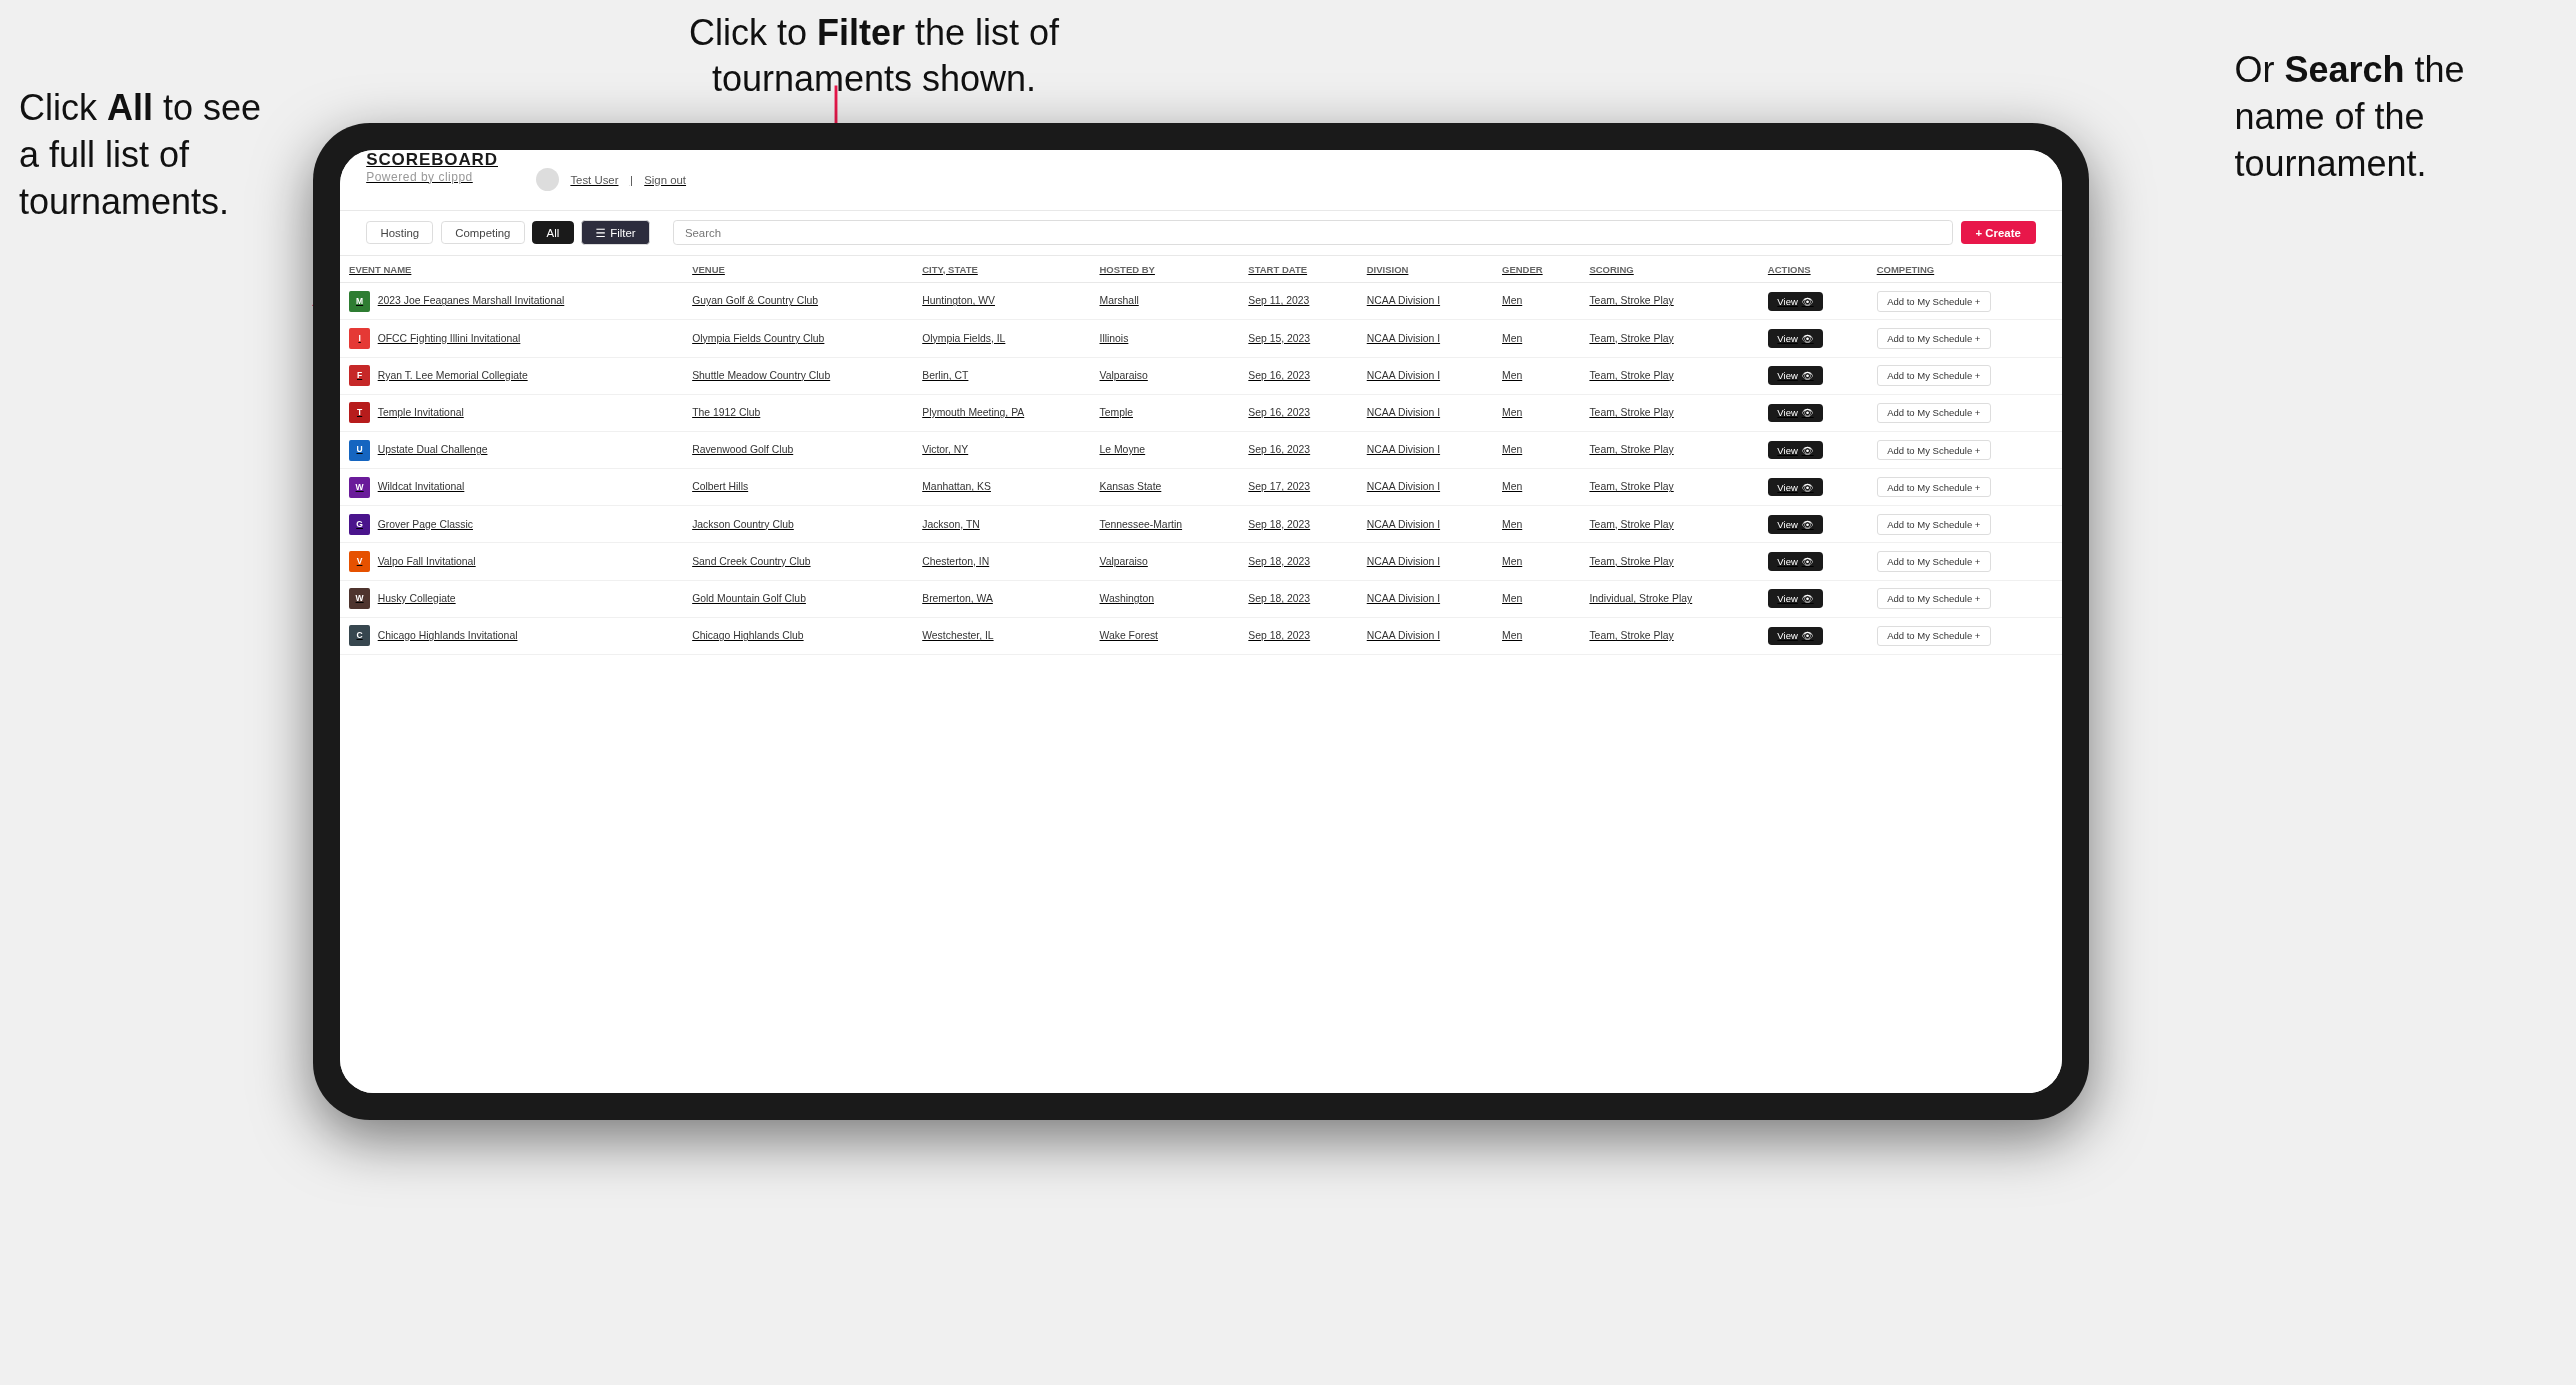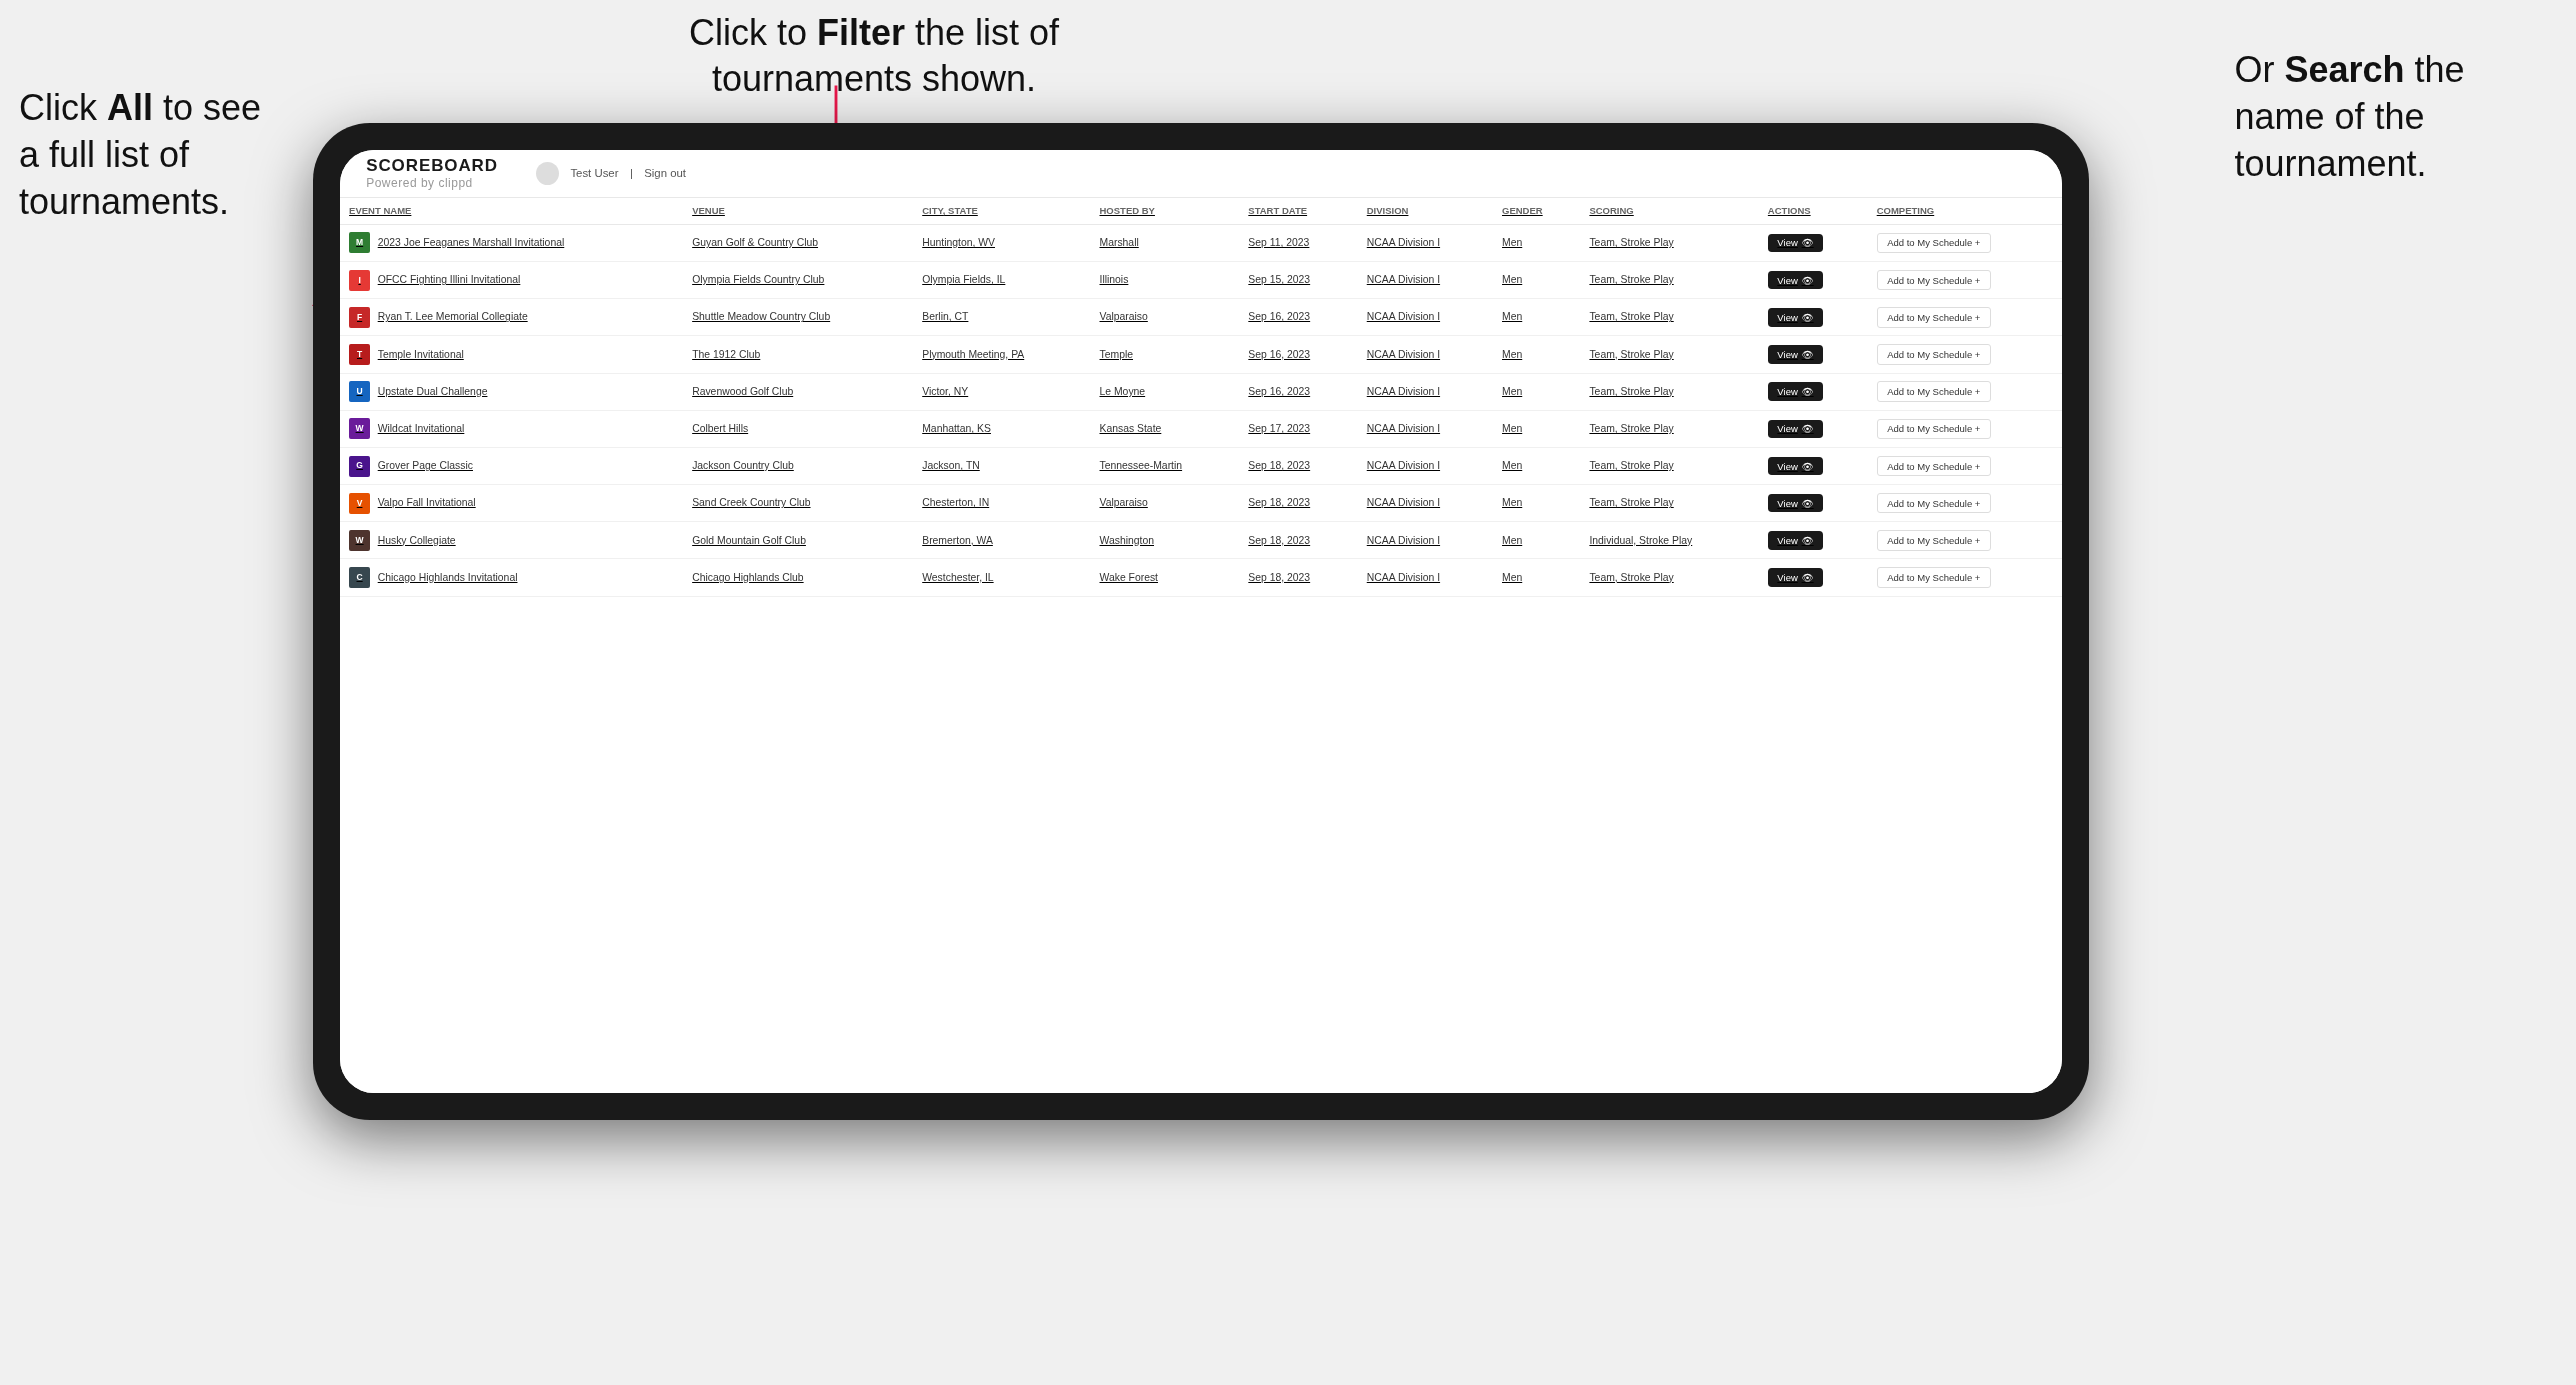--- a/index.html
+++ b/index.html
@@ -59,25 +59,25 @@
       border-radius: 34px;
       overflow: hidden;
       display: flex;
       flex-direction: column;
     }
 
     
     .header {
       background: white;
       padding: 0 26.6px;
-      height: 48px;
-      display: flex;
-      align-items: center;
+      height: 61px;
+      display: flex;
       border-bottom: 0.9px solid #e8e8e8;
       flex-shrink: 0;
+      text-decoration: underline;
     }
 
     .logo-area {
       display: flex;
       flex-direction: column;
       margin-right: 38px;
     }
     .logo-text {
       font-size: 17px;
       font-weight: 900;
@@ -320,20 +320,31 @@
         <span class="logo-sub">Powered by clippd</span>
       </div>
       <div class="header-right">
         <div class="avatar-circle"></div>
         <span>Test User</span>
         <span>|</span>
         <a style="cursor:pointer;color:#555;text-decoration:none;font-size:11.4px;">Sign out</a>
       </div>
     </div>
 
+    <div class="toolbar">
+      <button class="tab-btn">Hosting</button>
+      <button class="tab-btn">Competing</button>
+      <button class="tab-btn active-tab">All</button>
+      <button class="filter-btn">
+        <span>☰</span>
+        <span>Filter</span>
+      </button>
+      <input class="search-box" type="text" placeholder="Search" style="">
+      <button class="create-btn">+ Create</button>
+    </div>
 
     <div class="table-container">
       <table>
         <thead>
           <tr>
             <th>EVENT NAME</th>
             <th>VENUE</th>
             <th>CITY, STATE</th>
             <th>HOSTED BY</th>
             <th>START DATE</th>

